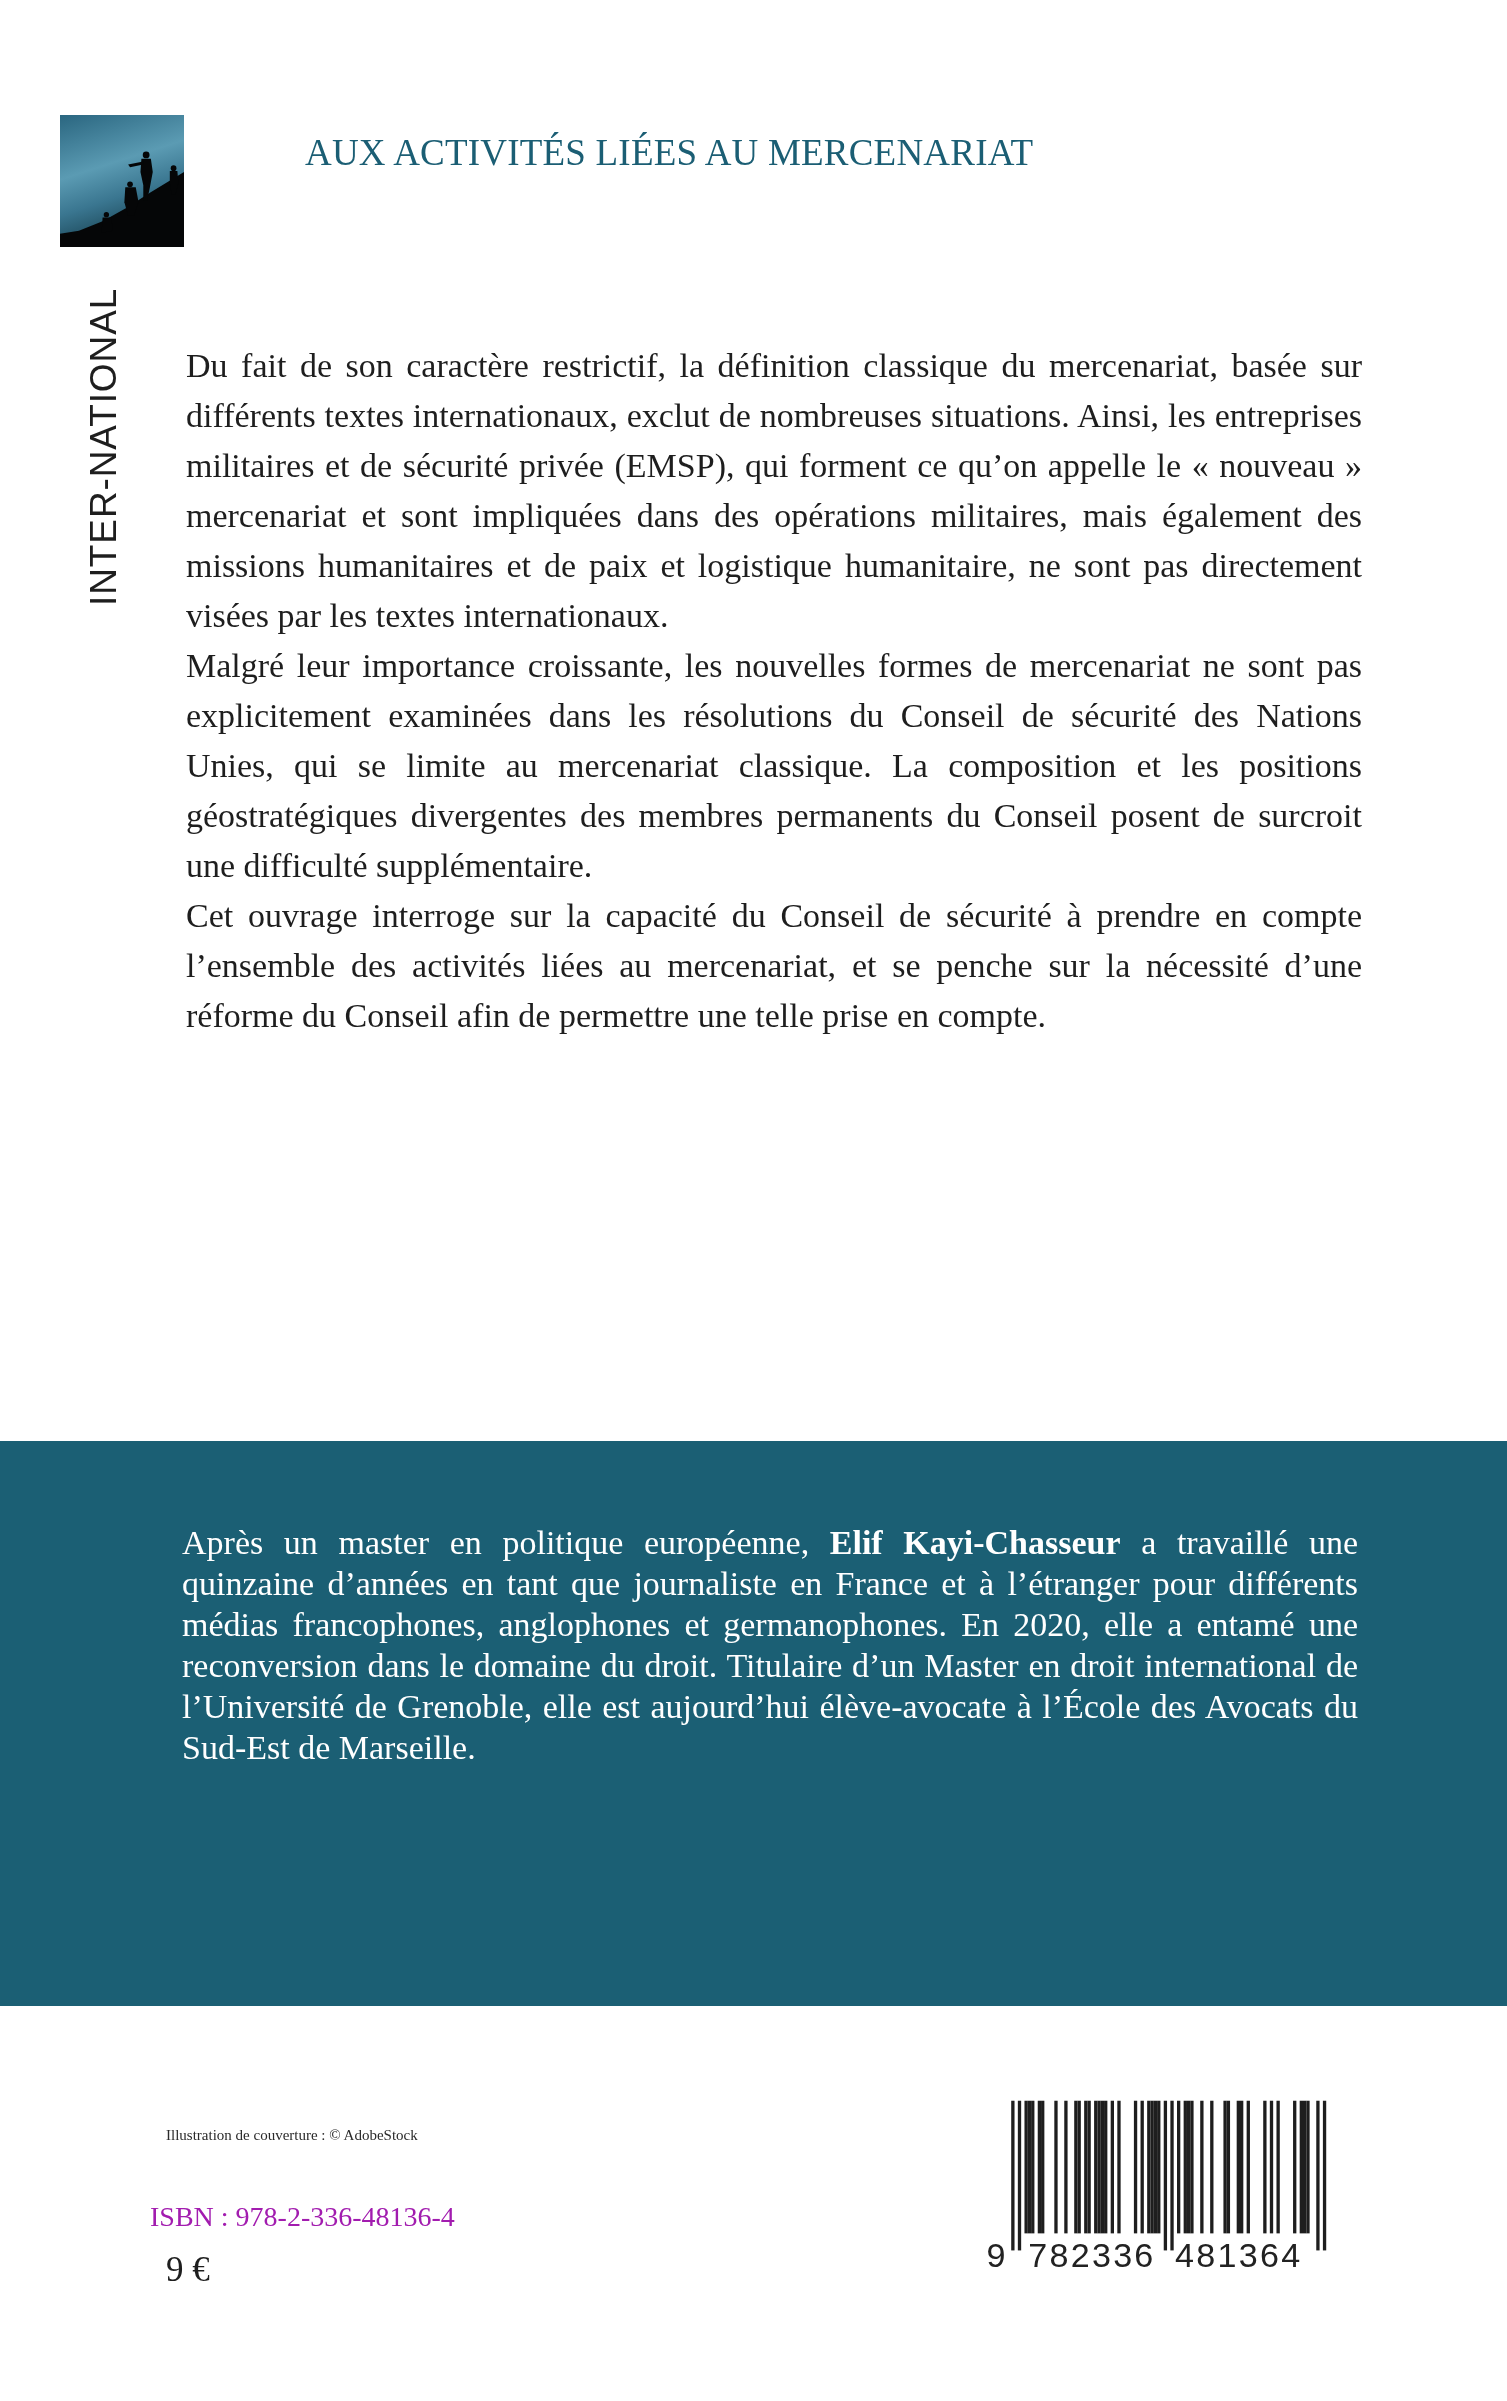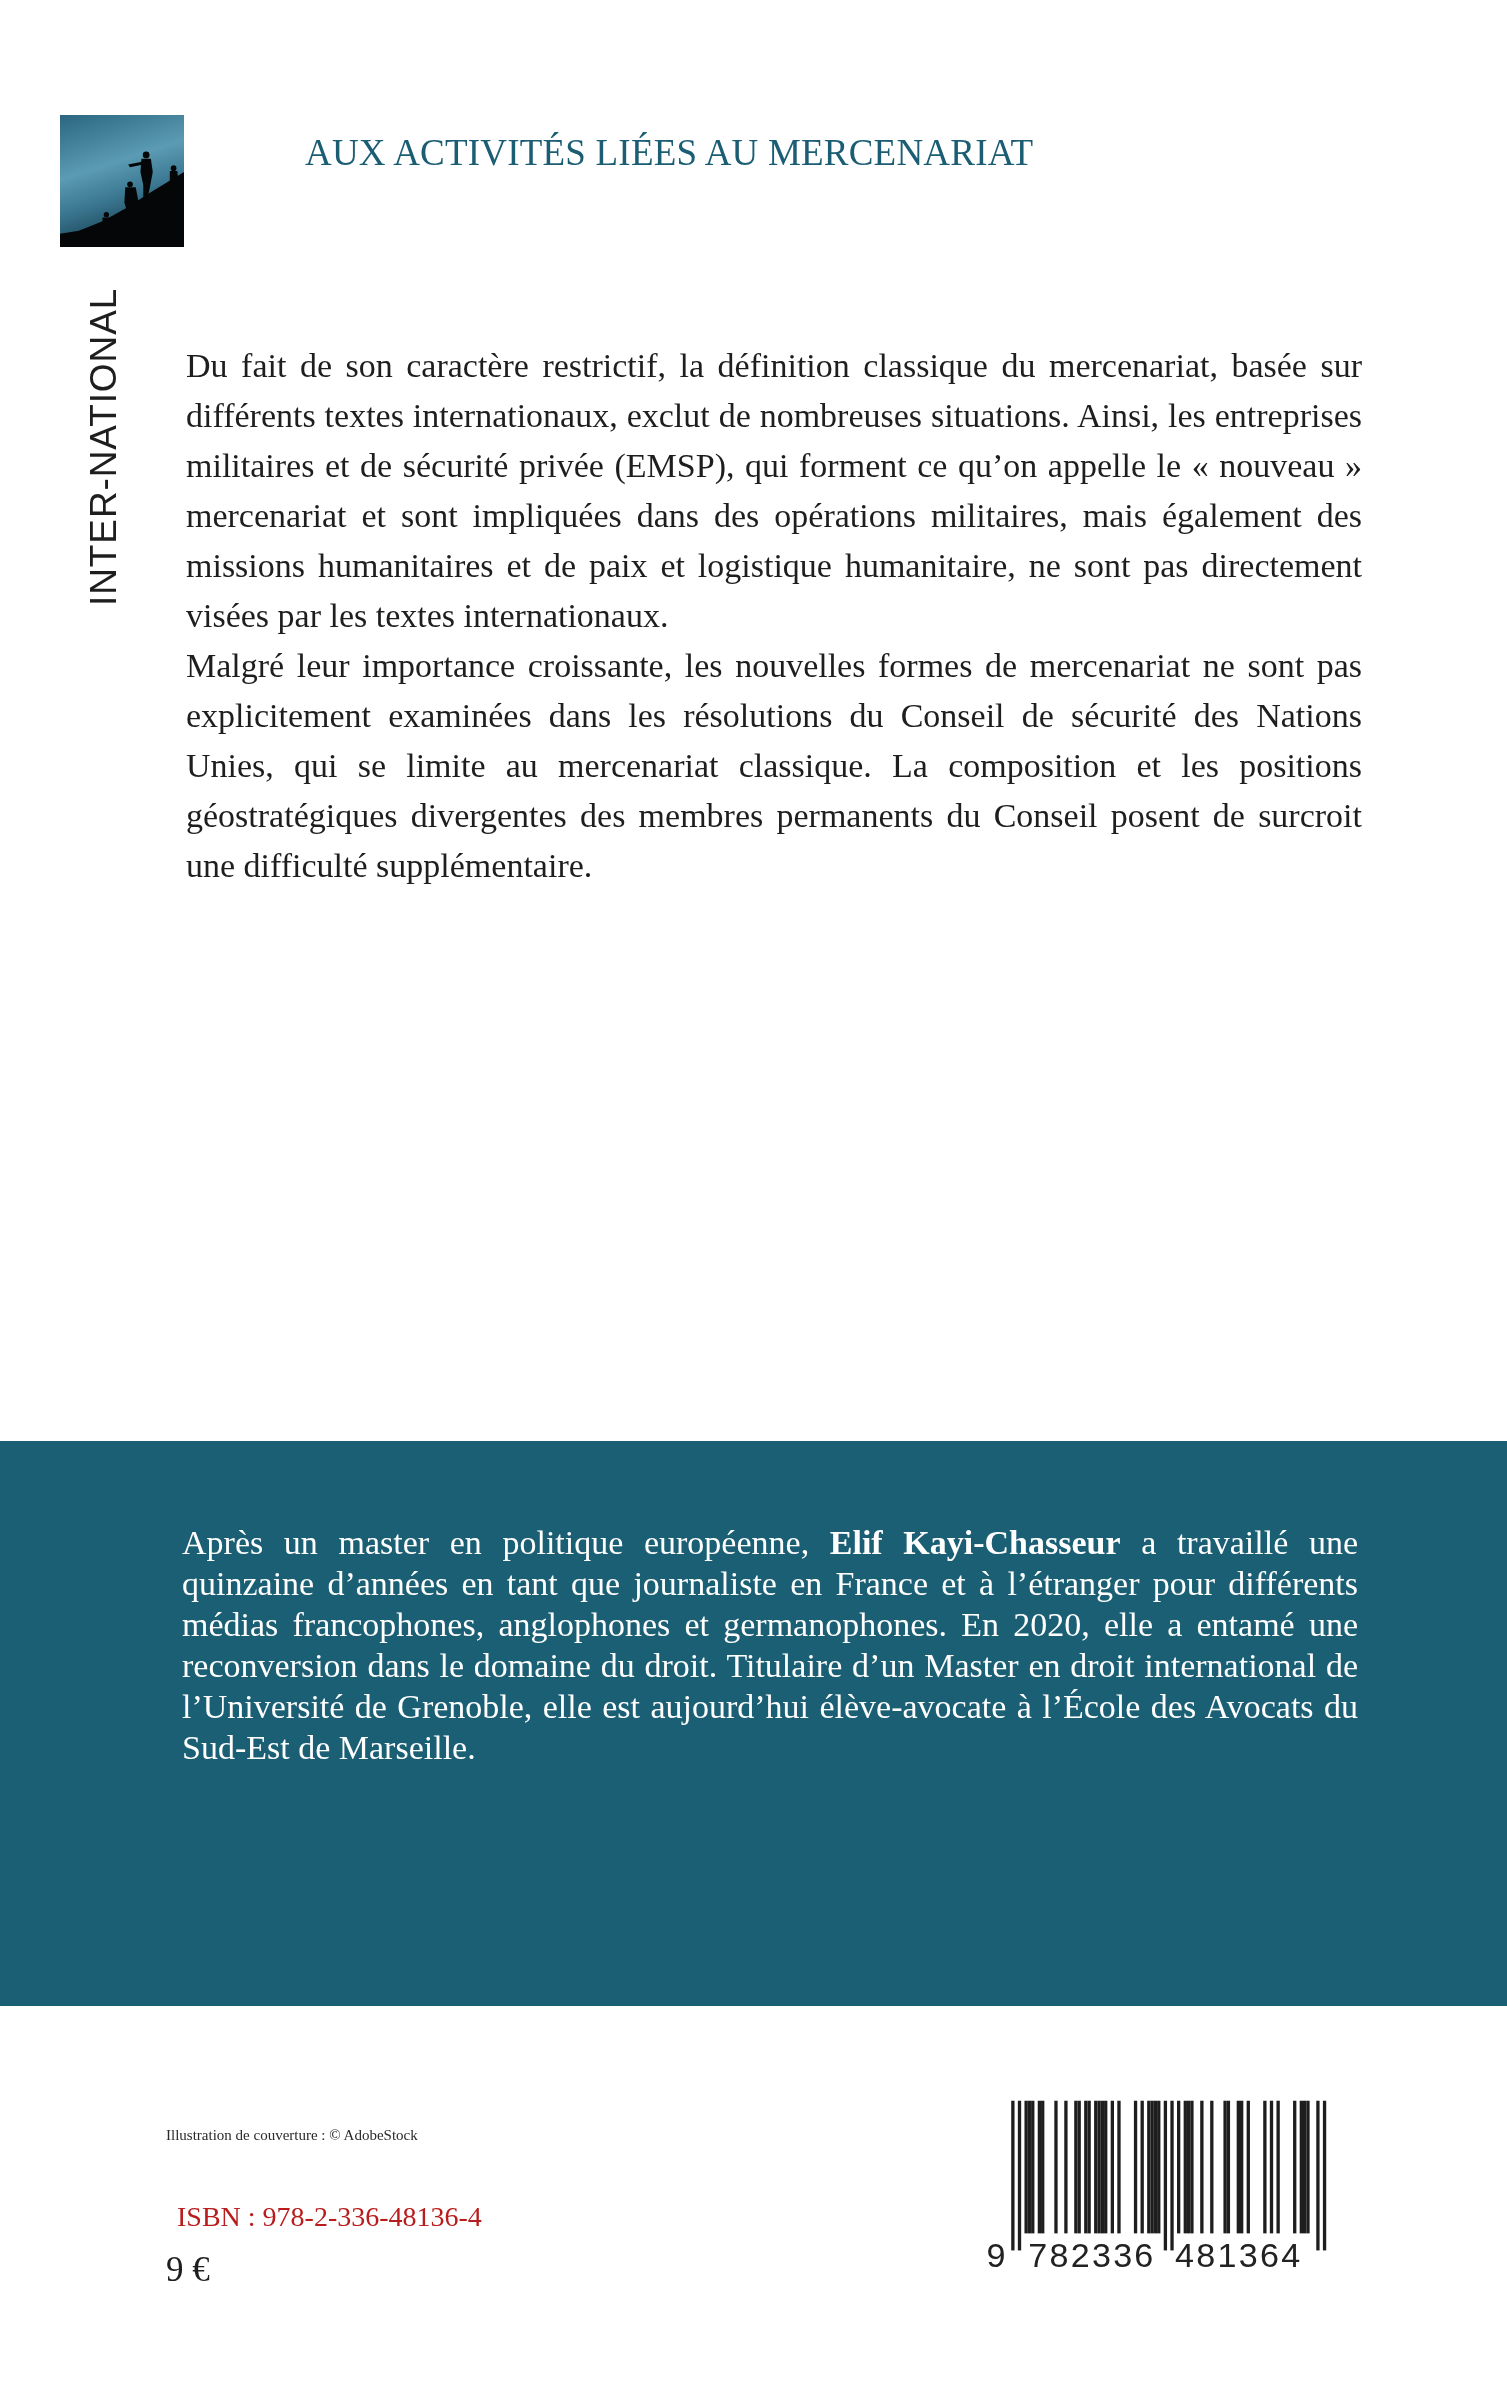--- a/index.html
+++ b/index.html
@@ -22,21 +22,21 @@
     .blurb { position: absolute; left: 166px; top: 341px; width: 1176px;
              font-size: 34px; line-height: 50px; text-align: justify; color: #1e1e1e; margin-left: 20px; }
     .blurb p { margin: 0; text-align-last: left; }
 
     .author-band { position: absolute; left: 0; top: 1441px; width: 1508px; height: 565px; background: #1b5f74; }
     .author-bio { position: absolute; left: 166px; top: 1506px; width: 1176px; margin: 16px;
                   font-size: 34px; line-height: 41px; color: #ffffff; text-align: justify; text-align-last: left; }
     .author-bio b { font-weight: bold; }
 
     .credit { position: absolute; left: 166px; top: 2127px; font-size: 15px; color: #2a2a2a; white-space: nowrap; }
-    .isbn { position: absolute; left: 177px; top: 2201px; font-size: 28px; color: #b91c1c; white-space: nowrap; }
+    .isbn { position: absolute; left: 150px; top: 2201px; font-size: 28px; color: #a21caf; white-space: nowrap; }
     .price { position: absolute; left: 166px; top: 2250px; font-size: 35px; color: #1e1e1e; white-space: nowrap; }
 
     .barcode { position: absolute; left: 979px; top: 2096px; width: 360px; height: 180px; }
     .barcode svg { display: block; }
     .barcode text { font-family: "Liberation Sans", "DejaVu Sans", sans-serif; fill: #222; }
   </style>
 </head>
 <body>
 
 <div class="cover-thumb">
@@ -68,20 +68,21 @@
 
 <h1 class="book-title">
   <span>AUX ACTIVITÉS LIÉES AU MERCENARIAT</span>
 </h1>
 
 <div class="series-label">INTER-NATIONAL</div>
 
 <div class="blurb">
   <p>Du fait de son caractère restrictif, la définition classique du mercenariat, basée sur différents textes internationaux, exclut de nombreuses situations. Ainsi, les entreprises militaires et de sécurité privée (EMSP), qui forment ce qu’on appelle le « nouveau » mercenariat et sont impliquées dans des opérations militaires, mais également des missions humanitaires et de paix et logistique humanitaire, ne sont pas directement visées par les textes internationaux.</p>
   <p>Malgré leur importance croissante, les nouvelles formes de mercenariat ne sont pas explicitement examinées dans les résolutions du Conseil de sécurité des Nations Unies, qui se limite au mercenariat classique. La composition et les positions géostratégiques divergentes des membres permanents du Conseil posent de surcroit une difficulté supplémentaire.</p>
+  <p>Cet ouvrage interroge sur la capacité du Conseil de sécurité à prendre en compte l’ensemble des activités liées au mercenariat, et se penche sur la nécessité d’une réforme du Conseil afin de permettre une telle prise en compte.</p>
 </div>
 
 <div class="author-band"></div>
 <p class="author-bio"><span>Après un master en politique européenne, </span><b>Elif Kayi-Chasseur</b><span> a travaillé une quinzaine d’années en tant que journaliste en France et à l’étranger pour différents médias francophones, anglophones et germanophones. En 2020, elle a entamé une reconversion dans le domaine du droit. Titulaire d’un Master en droit international de l’Université de Grenoble, elle est aujourd’hui élève-avocate à l’École des Avocats du Sud-Est de Marseille.</span></p>
 
 <div class="credit">Illustration de couverture : © AdobeStock</div>
 <div class="isbn">ISBN : 978-2-336-48136-4</div>
 <div class="price">9 €</div>
 
 <div class="barcode">

